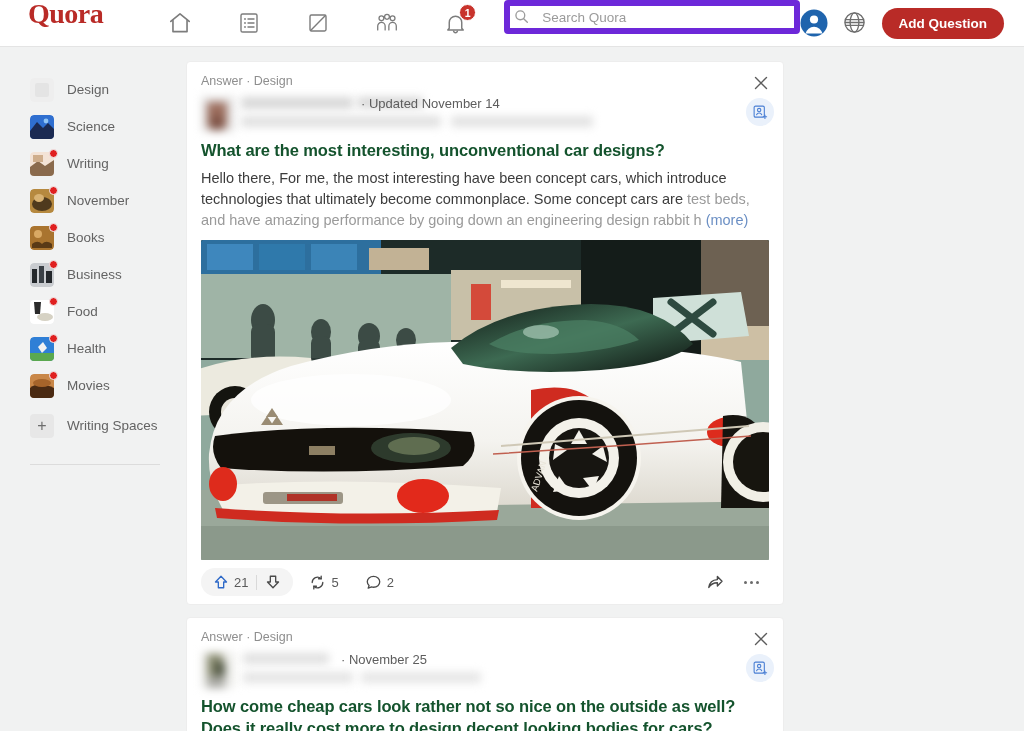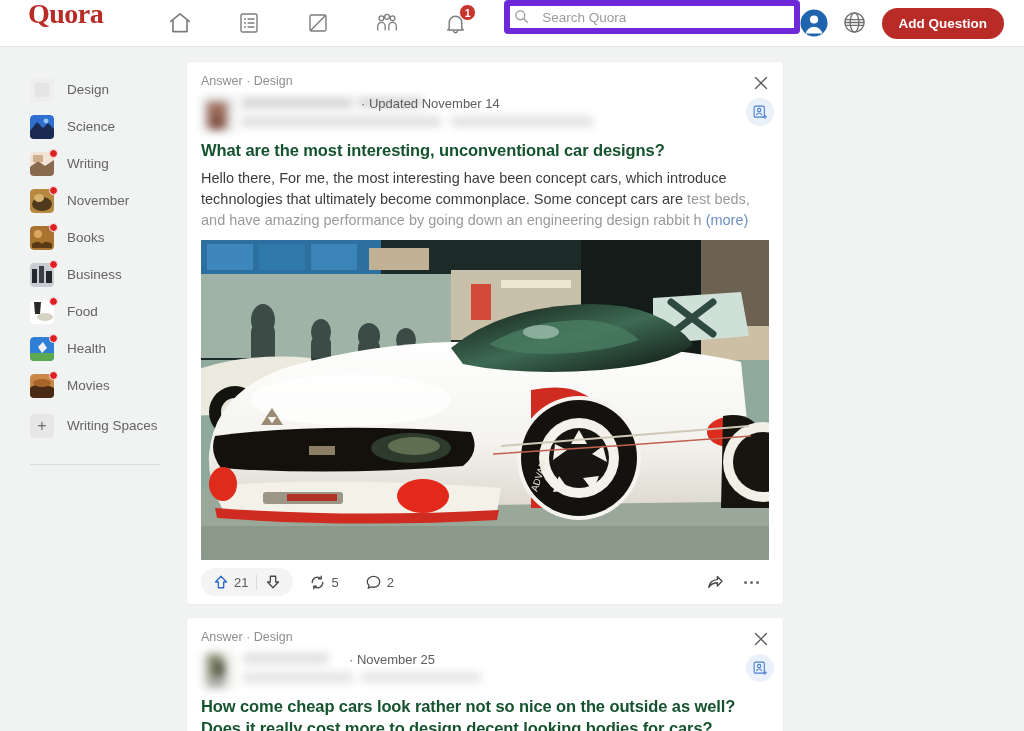--- a/index.html
+++ b/index.html
@@ -728,20 +728,20 @@
           <svg width="34" height="36" viewBox="0 0 34 36">
             <rect width="34" height="36" fill="#efefec"></rect>
             <rect x="6" y="2" width="16" height="22" fill="#8b8d72"></rect>
             <rect x="14" y="10" width="10" height="14" fill="#4d5340"></rect>
             <rect x="6" y="24" width="18" height="12" fill="#a9a9a4"></rect>
           </svg>
         </div>
         <div class="blur-bar" style="left:42px; top:5px; width:86px; height:11px; background:#e0e0e0;"></div>
         <div class="blur-bar" style="left:42px; top:24px; width:110px; height:11px; background:#e4e4e4;"></div>
         <div class="blur-bar" style="left:160px; top:24px; width:120px; height:11px; background:#e6e6e6;"></div>
-        <div class="meta-date" style="left:148px; top:4px;">· November 25</div>
+        <div class="meta-date" style="left:140px; top:4px;">· November 25</div>
       </div>
 
       <div class="q-title">How come cheap cars look rather not so nice on the outside as well? Does it really cost more to design decent looking bodies for cars?</div>
     </div>
 
   </div>
 </div>
 
 </body></html>

